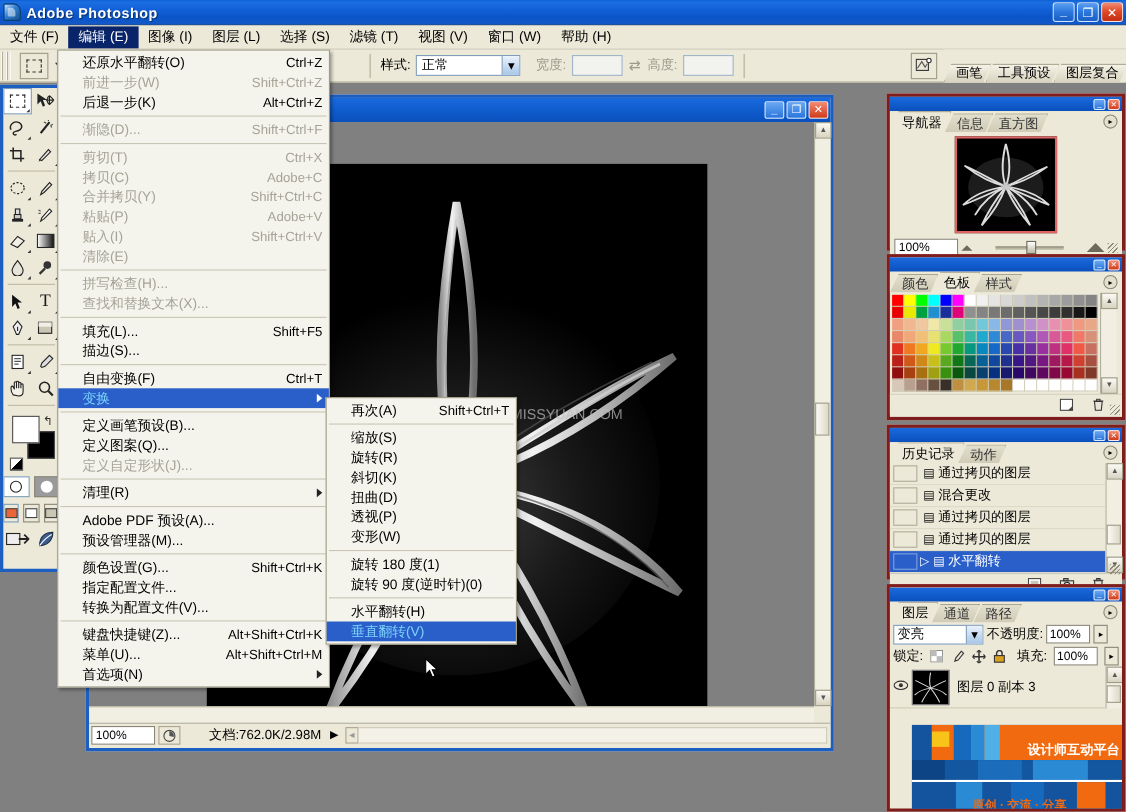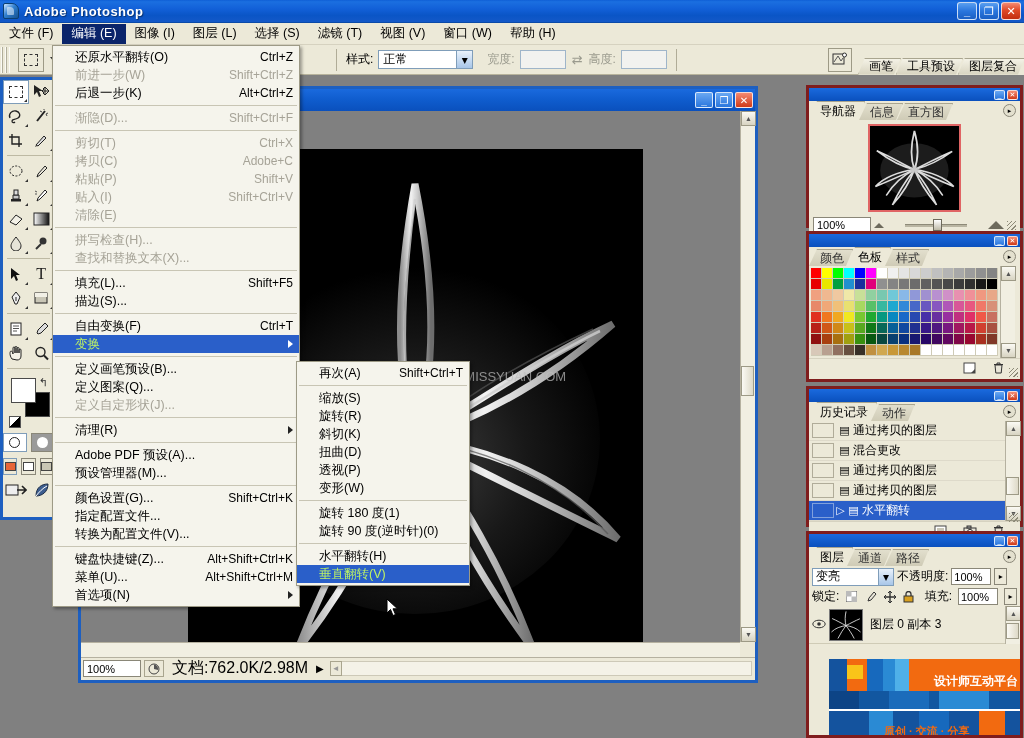--- a/index.html
+++ b/index.html
@@ -164,36 +164,36 @@
   }
   .vscroll { position:absolute; right:0; top:0; width:15px; bottom:15px; background:#f1efe2; border-left:1px solid #b5b1a0; }
   .hscroll { position:absolute; left:0; bottom:0; right:15px; height:15px; background:#f1efe2; border-top:1px solid #b5b1a0; }
   .sb-btn { width:15px;height:15px; background:linear-gradient(180deg,#fbfaf4,#d8d4c2); border:1px solid #9d9a86;
      display:flex;align-items:center;justify-content:center; font-size:7px; color:#555; }
   .doc-status { height:22px; background:#ece9d8; display:flex; align-items:center; border-top:1px solid #b5b1a0; }
   .zoomfield { width:58px;height:17px;border:1px solid #8a8778; background:#fff; font-size:11px;
      display:flex;align-items:center;padding-left:3px; margin-left:2px;}
   .st-icon { width:20px;height:17px;border:1px solid #a9a58f;background:#ece9d8;margin-left:3px;
      display:flex;align-items:center;justify-content:center;font-size:10px;}
-  .st-text { margin-left:8px; font-size:16px; }
+  .st-text { margin-left:26px; font-size:12px; }
   .st-arrow { margin-left:8px; font-size:10px; }
 
   
   .menu {
     position: absolute; background: #f5f4ec; border: 1px solid #9d9a86;
     box-shadow: 2px 2px 3px rgba(0,0,0,.35); padding: 2px 0; z-index: 60;
   }
   #edit-menu { left: 52px; top: 45px; width: 248px; }
   #transform-menu { left: 296px; top: 361px; width: 174px; }
   .mrow {
     display: flex; align-items: center; height: 18px; padding: 0 6px 0 22px;
     font-size: 12.5px; color: #000; white-space: nowrap; position: relative;
   }
   .mrow.dis { color: #a6a397; }
-  .mrow.hl { background: #2a5fc9; color: #bef264; align-items: center; }
+  .mrow.hl { background: #2a5fc9; color: #7dd3fc; align-items: center; }
   .mrow .acc { margin-left: auto; padding-left: 16px; font-size: 12px; }
   .mrow .sub-arrow {
     margin-left: auto; width:0;height:0;
     border-top:4px solid transparent;border-bottom:4px solid transparent;border-left:5px solid #222;
   }
   .mrow.hl .sub-arrow { border-left-color:#fff; }
   .msep { height:1px; background:#c8c5b4; margin:3px 2px 3px 2px; }
 
   
   .pal { position:absolute; background:#ece9d8; border:3px solid #7f1d1d; }
@@ -611,22 +611,26 @@
     <div class="msep"></div>
     <div class="mrow dis">
         <span>剪切(T)</span>
         <span class="acc">Ctrl+X</span>
       </div>
     <div class="mrow dis">
         <span>拷贝(C)</span>
         <span class="acc">Adobe+C</span>
       </div>
     <div class="mrow dis">
+        <span>合并拷贝(Y)</span>
+        <span class="acc">Shift+Ctrl+C</span>
+      </div>
+    <div class="mrow dis">
         <span>粘贴(P)</span>
-        <span class="acc">Shift+V</span>
+        <span class="acc">Adobe+V</span>
       </div>
     <div class="mrow dis">
         <span>贴入(I)</span>
         <span class="acc">Shift+Ctrl+V</span>
       </div>
     <div class="mrow dis">
         <span>清除(E)</span>
         <span class="acc"></span>
       </div>
     <div class="msep"></div>

